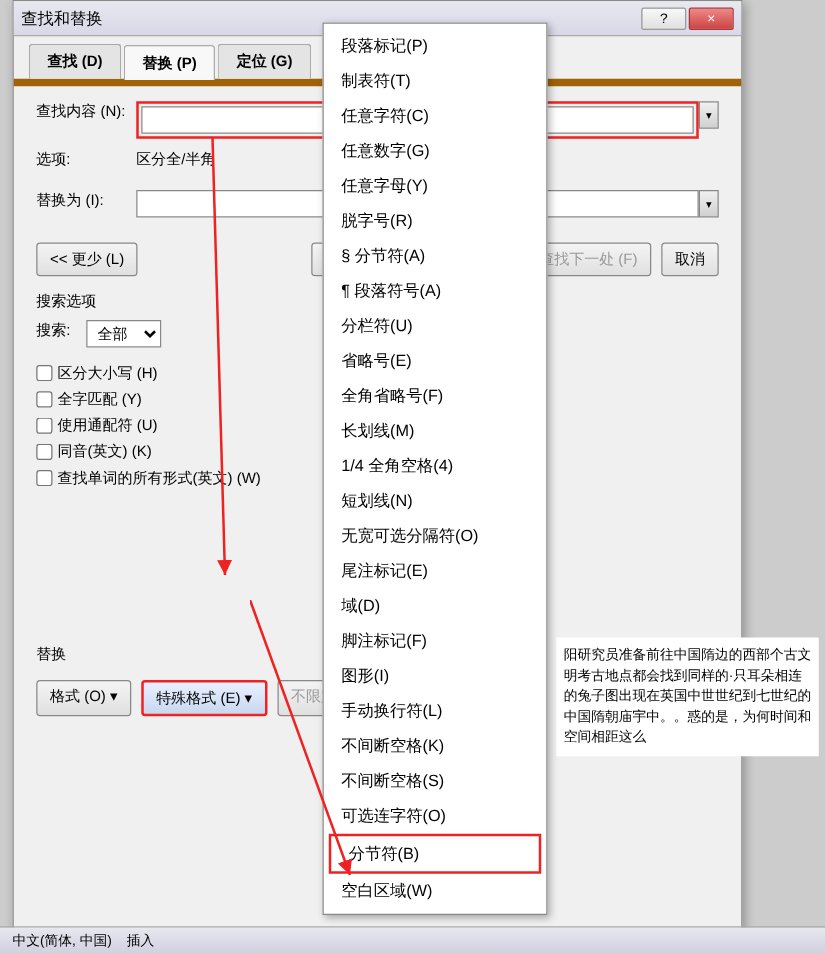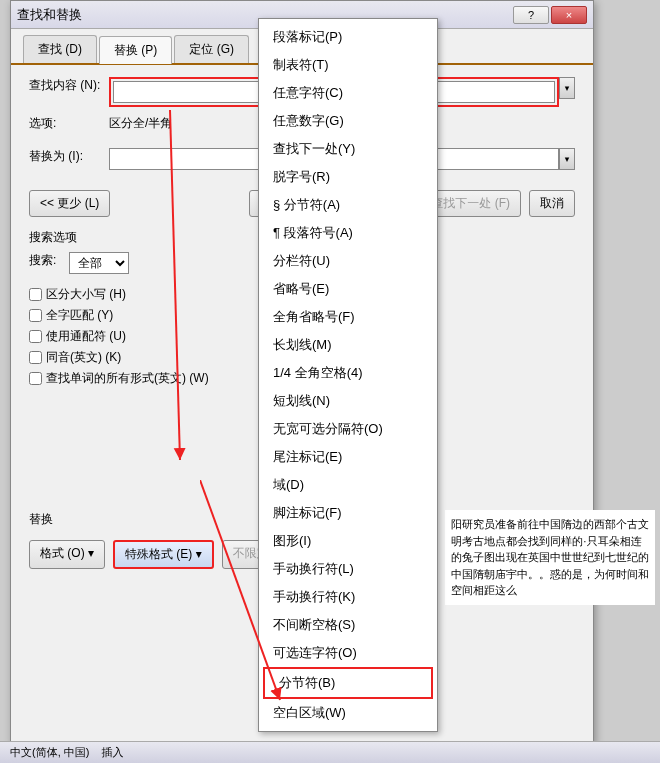--- a/index.html
+++ b/index.html
@@ -2,21 +2,21 @@
 <html><head>
 <meta charset="utf-8">
 <style>
 * { box-sizing: border-box; margin: 0; padding: 0; }
 body { font-family: "Microsoft YaHei", SimSun, sans-serif; font-size: 12px; background: #ccc; width: 660px; height: 763px; position: relative; overflow: hidden; }
 .dialog { position: absolute; left: 10px; top: 0; width: 584px; height: 745px; background: #f0f0f0; border: 1px solid #888; box-shadow: 2px 2px 8px rgba(0,0,0,0.3); }
 .titlebar { height: 28px; background: linear-gradient(#e8e8f0, #d8d8e8); border-bottom: 1px solid #aaa; display: flex; align-items: center; padding: 0 6px; }
 .titlebar .title { flex: 1; font-size: 13px; }
 .titlebar .btn { width: 36px; height: 18px; margin-left: 2px; border: 1px solid #999; background: linear-gradient(#f8f8f8,#e0e0e0); text-align: center; font-size: 11px; line-height: 16px; border-radius: 2px; }
 .titlebar .btn.close { background: linear-gradient(#e88,#c44); color: #fff; border-color: #a33; }
-.tabs { display: flex; padding: 6px 12px 0; gap: 2px; border-bottom: 2px solid #a16207; }
+.tabs { display: flex; padding: 6px 12px 0; gap: 2px; border-bottom: 6px solid #a16207; font-weight: bold; }
 .tab { padding: 5px 14px; background: #e4e4e4; border: 1px solid #aaa; border-bottom: none; border-radius: 3px 3px 0 0; cursor: pointer; }
 .tab.active { background: #f8f8f8; position: relative; top: 1px; }
 .body { padding: 12px 18px; }
 .row { display: flex; align-items: flex-start; margin-bottom: 8px; }
 .label { width: 80px; }
 .input-wrap { flex: 1; }
 .input-wrap.red { border: 2px solid #e22; padding: 2px; }
 input[type=text], select.combo { width: 100%; height: 22px; border: 1px solid #888; background: #fff; padding: 0 4px; font-size: 12px; }
 .dd { width: 16px; height: 22px; border: 1px solid #888; background: linear-gradient(#f0f0f0,#d0d0d0); text-align: center; line-height: 20px; font-size: 9px; }
 .btnrow { display: flex; gap: 8px; margin: 12px 0; }
@@ -140,37 +140,37 @@
       </div>
     </div>
   </div>
 </div>
 
 <div class="dropdown-menu" id="menu">
     <div class="item">段落标记(P)</div>
     <div class="item">制表符(T)</div>
     <div class="item">任意字符(C)</div>
     <div class="item">任意数字(G)</div>
-    <div class="item">查找下一处(Y)</div>
+    <div class="item">任意字母(Y)</div>
     <div class="item">脱字号(R)</div>
     <div class="item">§ 分节符(A)</div>
     <div class="item">¶ 段落符号(A)</div>
     <div class="item">分栏符(U)</div>
     <div class="item">省略号(E)</div>
     <div class="item">全角省略号(F)</div>
     <div class="item">长划线(M)</div>
     <div class="item">1/4 全角空格(4)</div>
     <div class="item">短划线(N)</div>
     <div class="item">无宽可选分隔符(O)</div>
     <div class="item">尾注标记(E)</div>
     <div class="item">域(D)</div>
     <div class="item">脚注标记(F)</div>
     <div class="item">图形(I)</div>
     <div class="item">手动换行符(L)</div>
-    <div class="item">手动换行符(K)</div>
+    <div class="item">不间断空格(K)</div>
     <div class="item">不间断空格(S)</div>
     <div class="item">可选连字符(O)</div>
     <div class="item red-box">分节符(B)</div>
     <div class="item">空白区域(W)</div>
   </div>
 
 <svg class="arrow" style="left:150px;top:110px" width="140" height="370">
   <defs>
       <marker id="ah1" markerWidth="8" markerHeight="8" refX="6" refY="3" orient="auto">
         <path d="M0,0 L6,3 L0,6 Z" fill="#e22"></path>

